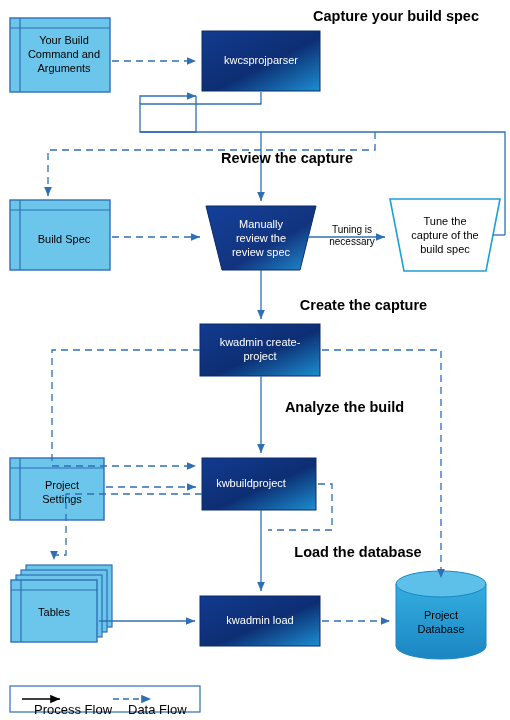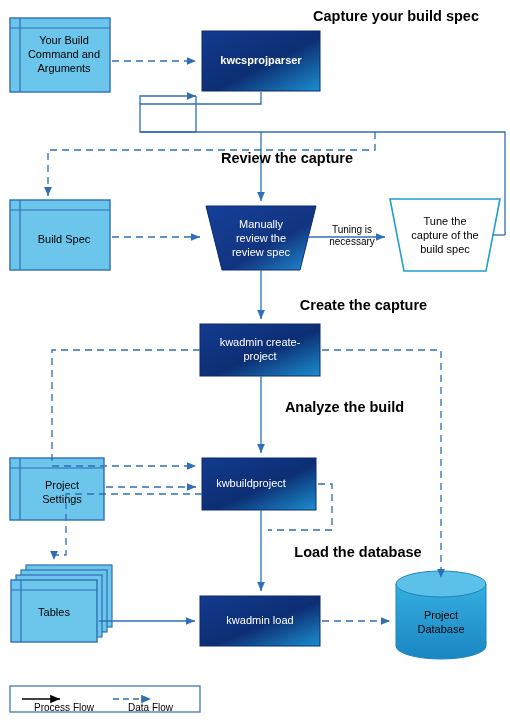--- a/index.html
+++ b/index.html
@@ -51,21 +51,21 @@
   .edge-label {
     position: absolute;
     color: #000000;
     font-size: 10px;
     line-height: 1.2;
     text-align: center;
   }
   .legend-label {
     position: absolute;
     color: #000000;
-    font-size: 10px;
+    font-size: 13px;
   }
   .inner-txt {
     pointer-events: none;
   }
 </style>
 </head>
 <body>
 
 <div id="canvas">
 
@@ -196,21 +196,21 @@
   </svg>
 
   <div class="heading" style="left:296px; top:8px; width:200px;">Capture your build spec</div>
   <div class="heading" style="left:202px; top:150px; width:170px;">Review the capture</div>
   <div class="heading" style="left:256px; top:297px; width:215px;">Create the capture</div>
   <div class="heading" style="left:262px; top:399px; width:165px;">Analyze the build</div>
   <div class="heading" style="left:268px; top:544px; width:180px;">Load the database</div>
 
   <div class="node light inner-txt" style="left:22px; top:22px; width:84px; height:66px;">Your Build Command and Arguments</div>
 
-  <div class="node inner-txt" style="left:204px; top:33px; width:114px; height:56px;font-weight:bold;">kwcsprojparser</div>
+  <div class="node inner-txt" style="left:204px; top:33px; width:114px; height:56px;">kwcsprojparser</div>
 
   <div class="node light inner-txt" style="left:22px; top:212px; width:84px; height:56px;">Build Spec</div>
 
   <div class="node inner-txt" style="left:224px; top:212px; width:74px; height:54px;">Manually review the review spec</div>
 
   <div class="node light inner-txt" style="left:406px; top:206px; width:78px; height:60px;">Tune the capture of the build spec</div>
 
   <div class="node inner-txt" style="left:204px; top:326px; width:112px; height:48px;">kwadmin create-project</div>
 
   <div class="node light inner-txt" style="left:24px; top:470px; width:76px; height:46px;">Project Settings</div>

